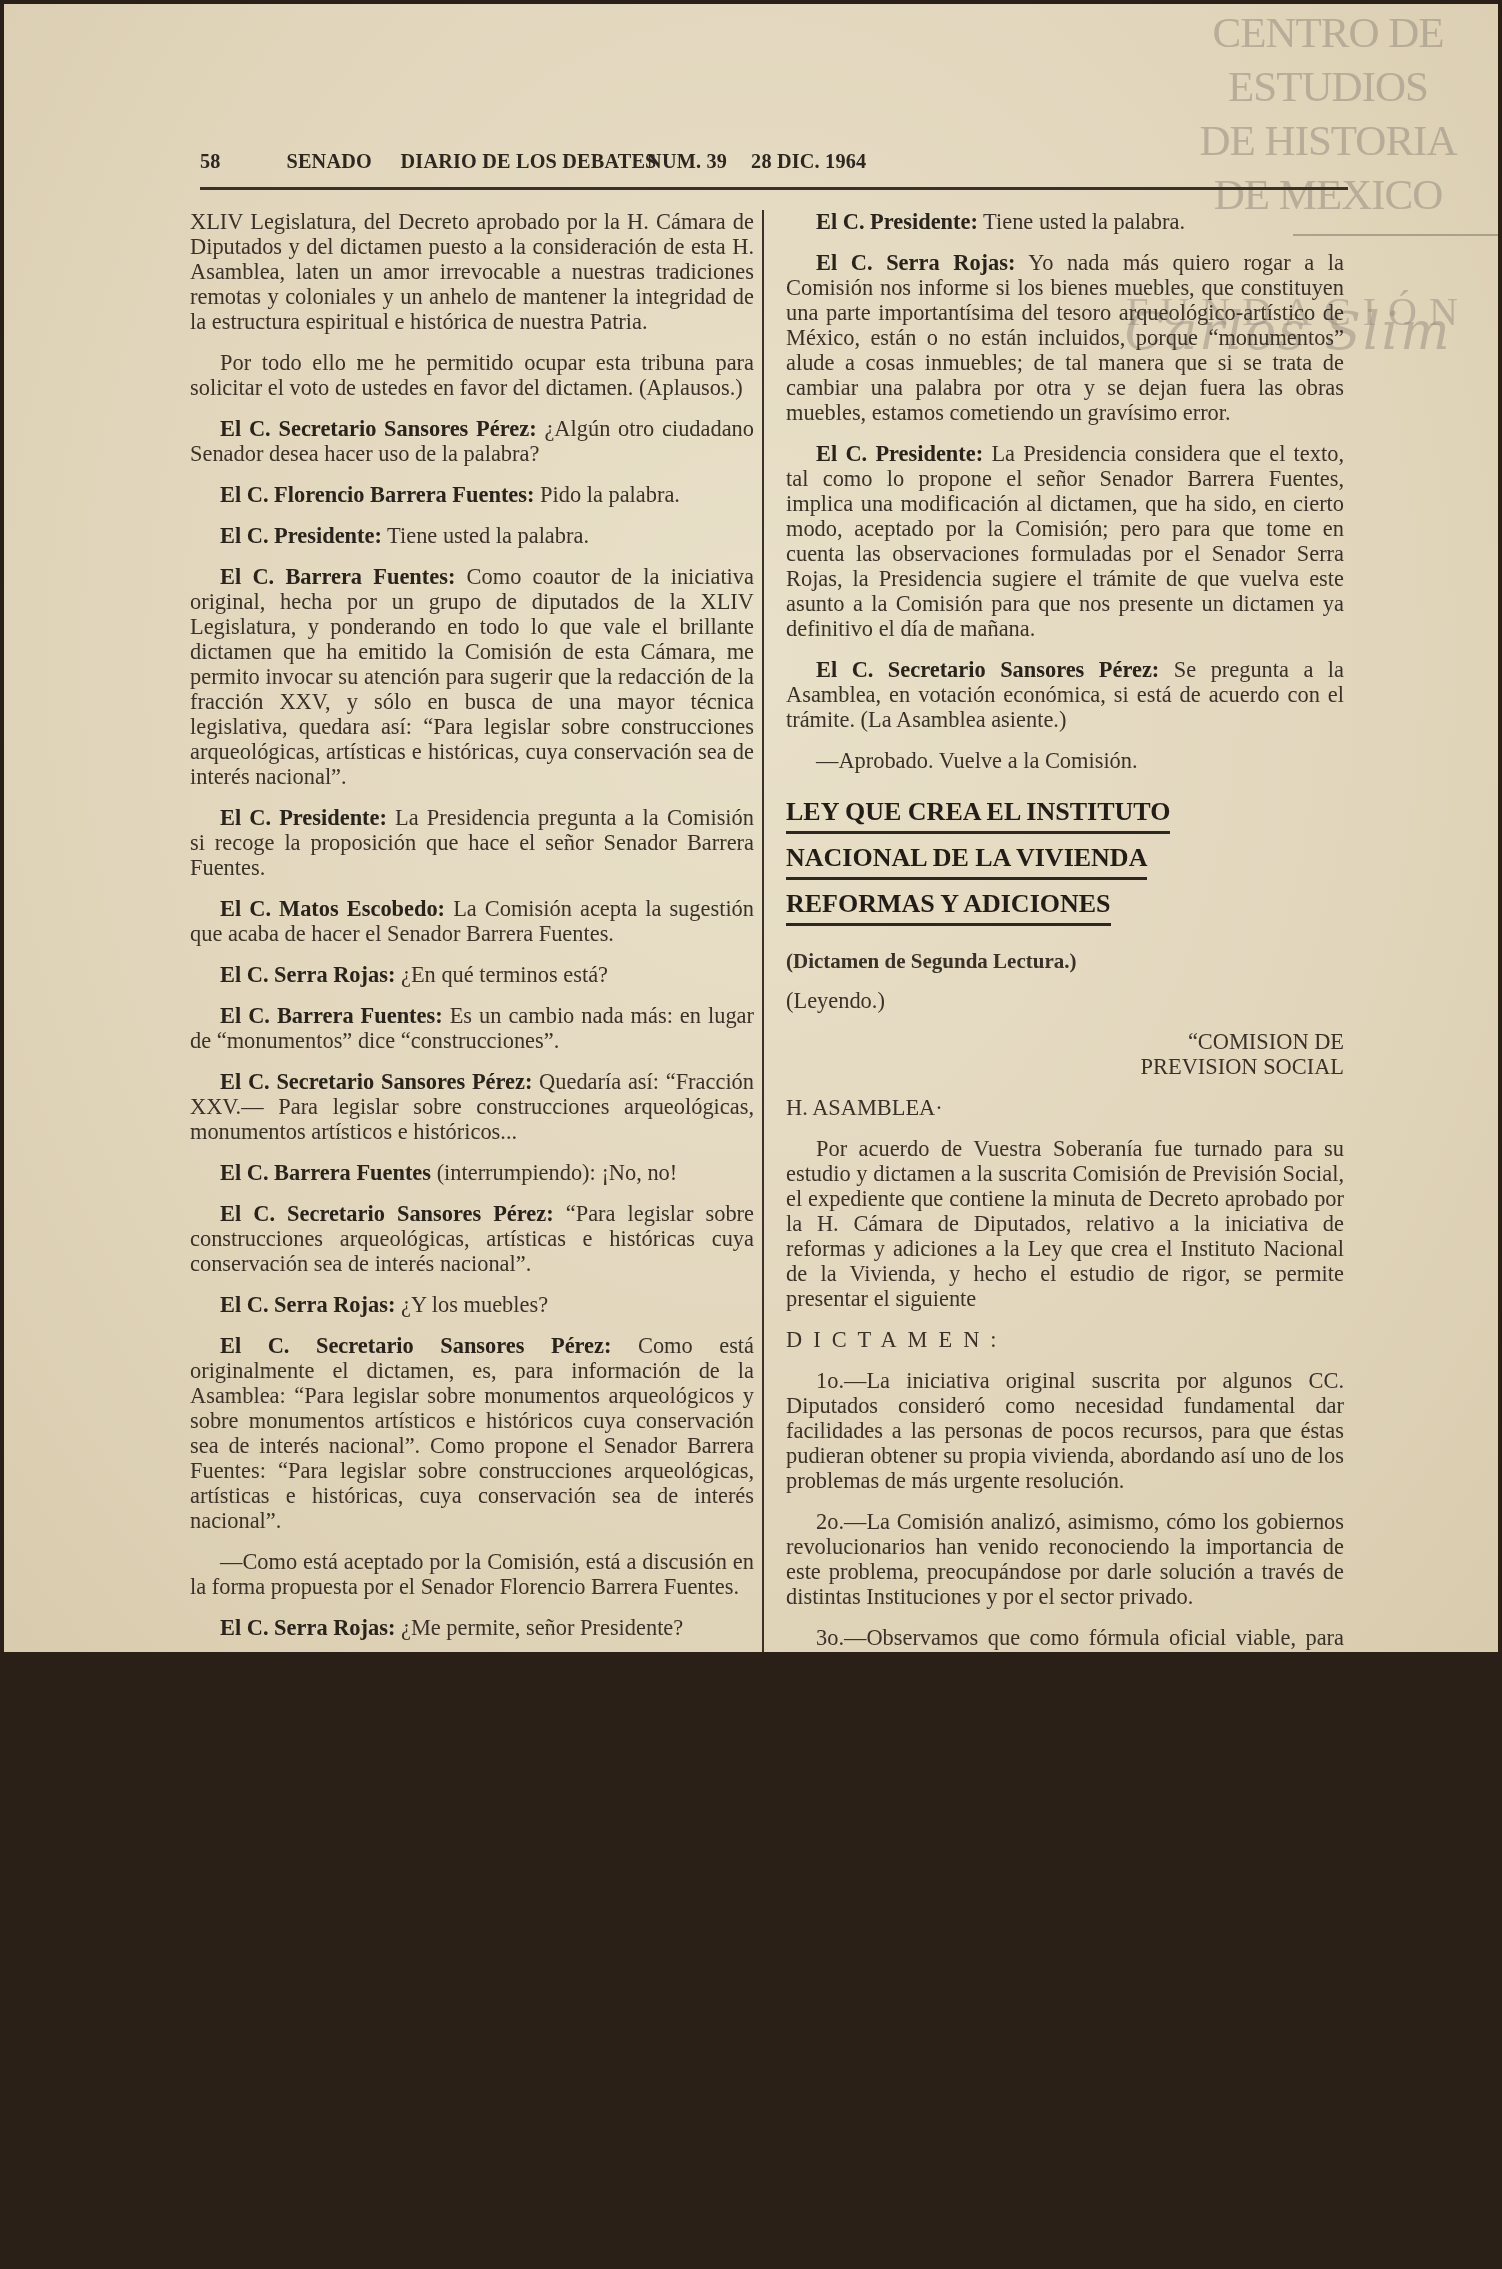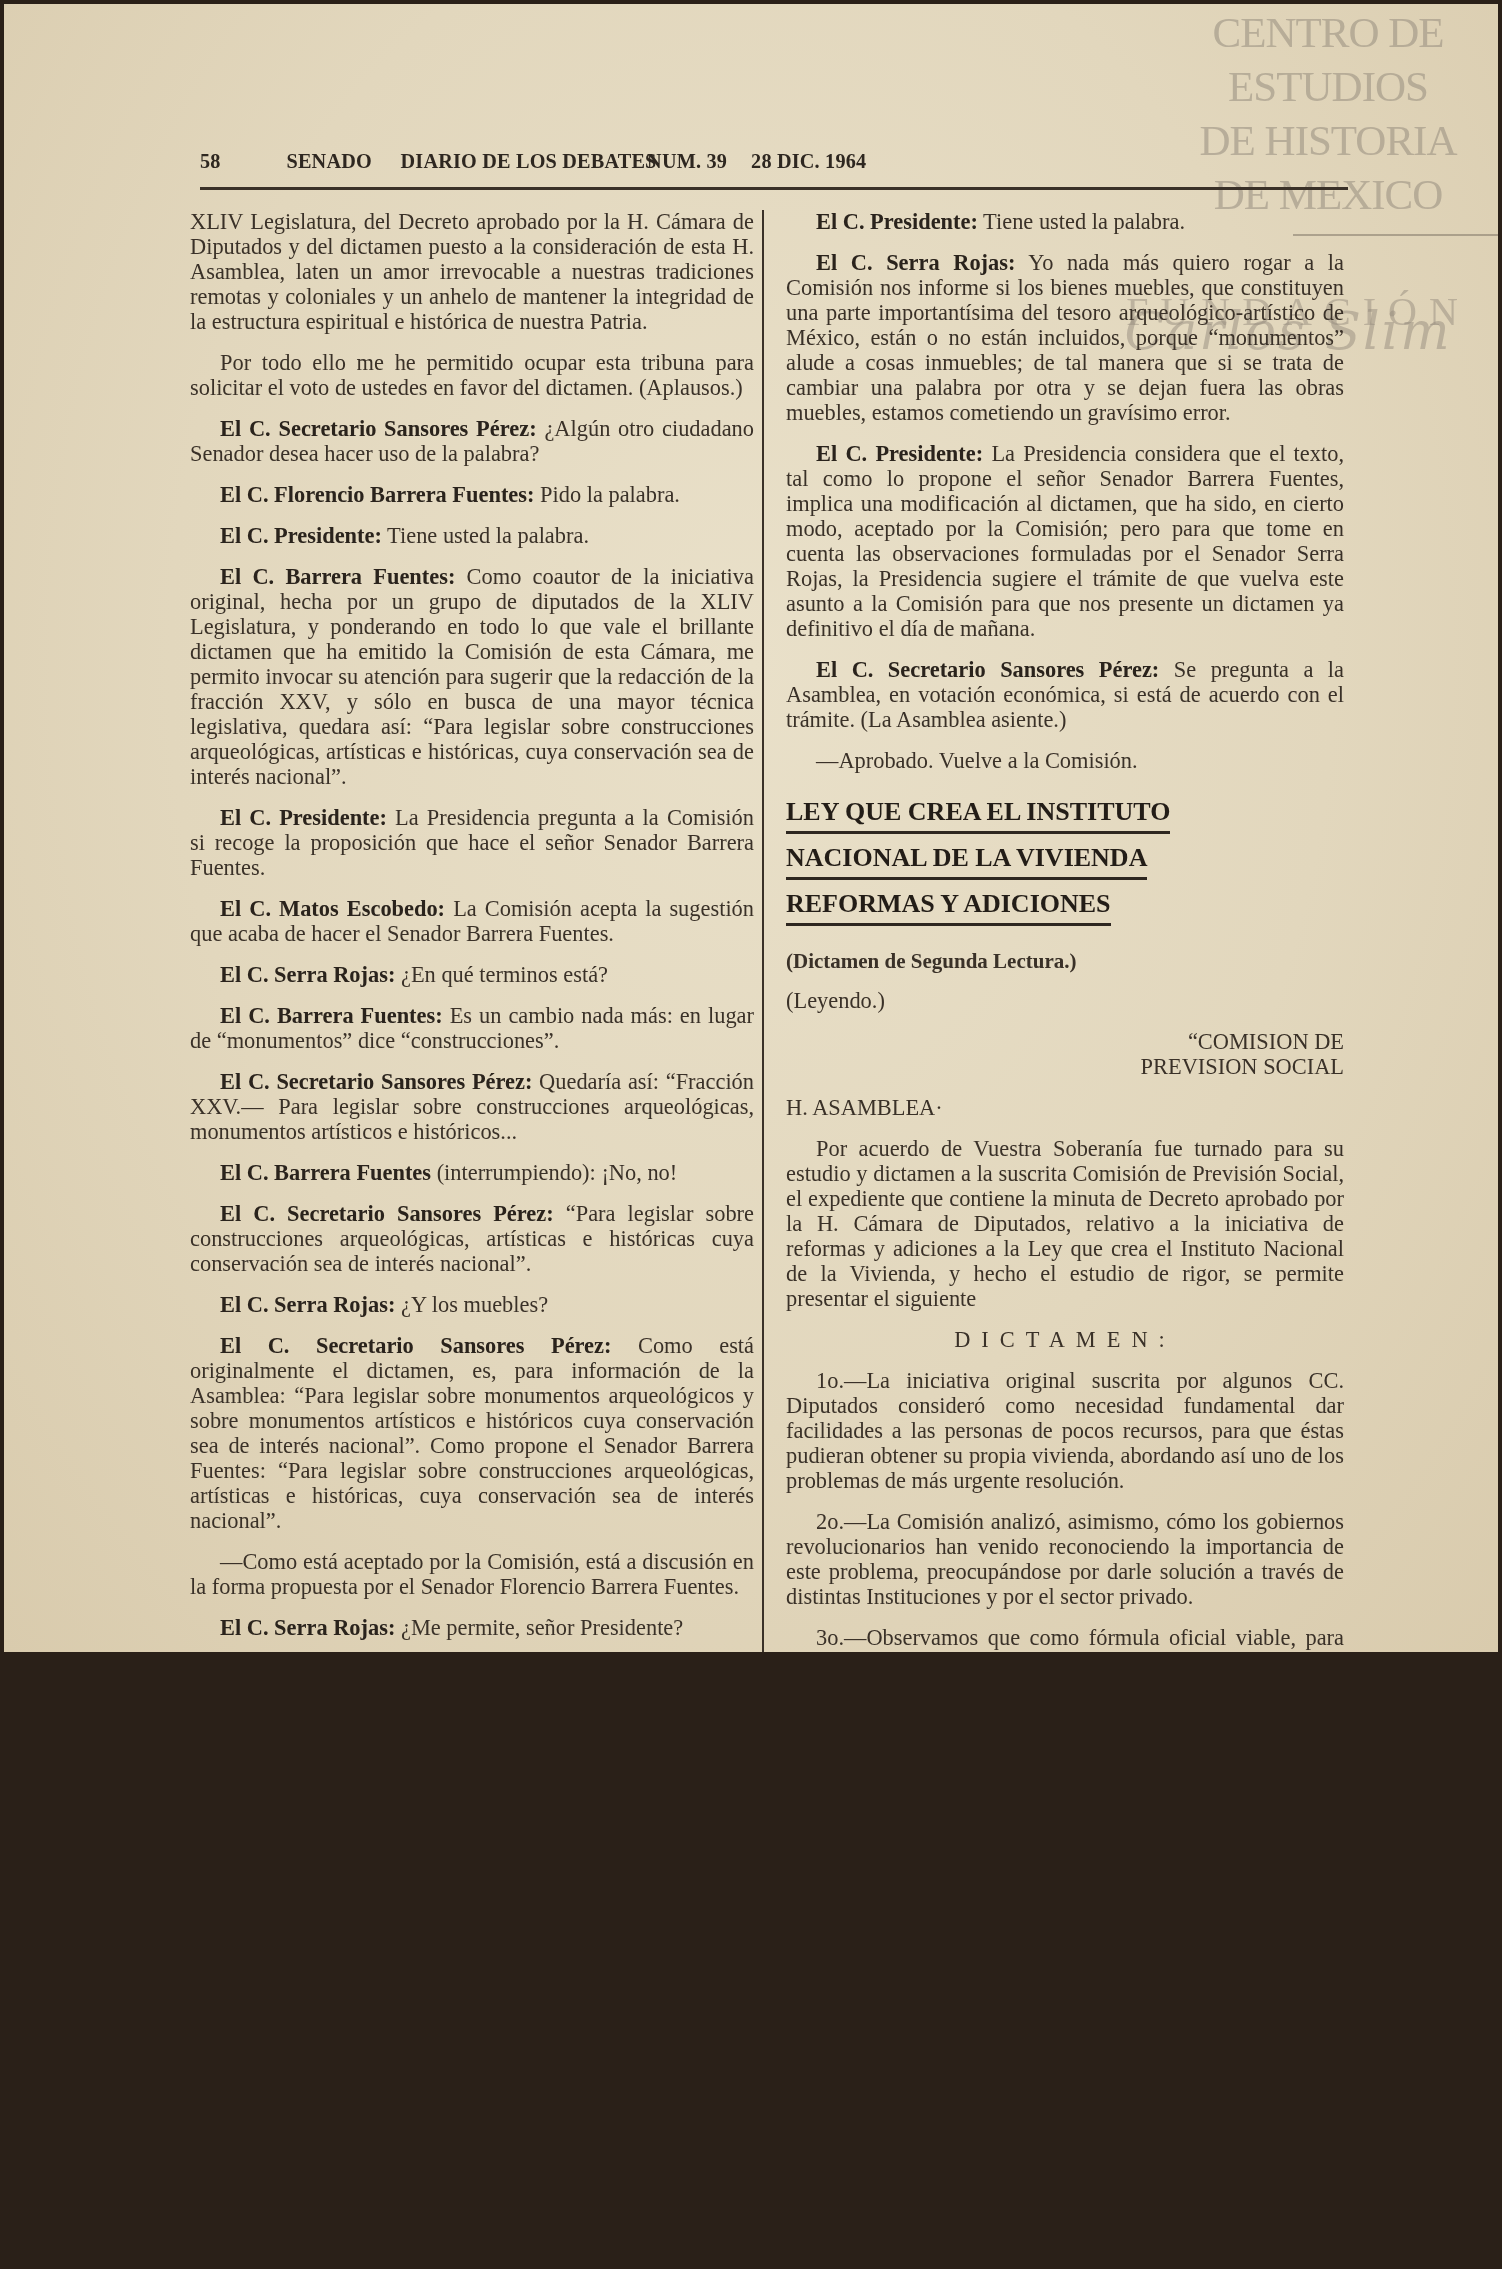--- a/index.html
+++ b/index.html
@@ -63,21 +63,21 @@
       font-weight: bold; font-size: 26px; line-height: 30px; color: #231d17;
       margin: 24px 0 14px 0; text-indent: 0;
     }
     .heading span {
       display: inline-block; border-bottom: 3px solid #2e2720; padding-bottom: 4px;
       margin-bottom: 9px;
     }
     .subhead { font-weight: bold; font-size: 21px; text-indent: 0; margin: 12px 0 14px 0; }
     .center { text-indent: 0; }
     .right { text-align: right; text-indent: 0; margin-bottom: 16px; }
-    .dict-title { text-align: center; text-indent: 0; letter-spacing: 11px; font-family: Liberation Serif, serif; }
+    .dict-title { text-indent: 0; letter-spacing: 11px; font-family: Liberation Serif, serif; }
   </style>
 </head>
 <body>
 
 <div class="page">
 
   <div class="watermark">
     <div>CENTRO DE</div>
     <div>ESTUDIOS</div>
     <div>DE HISTORIA</div>

